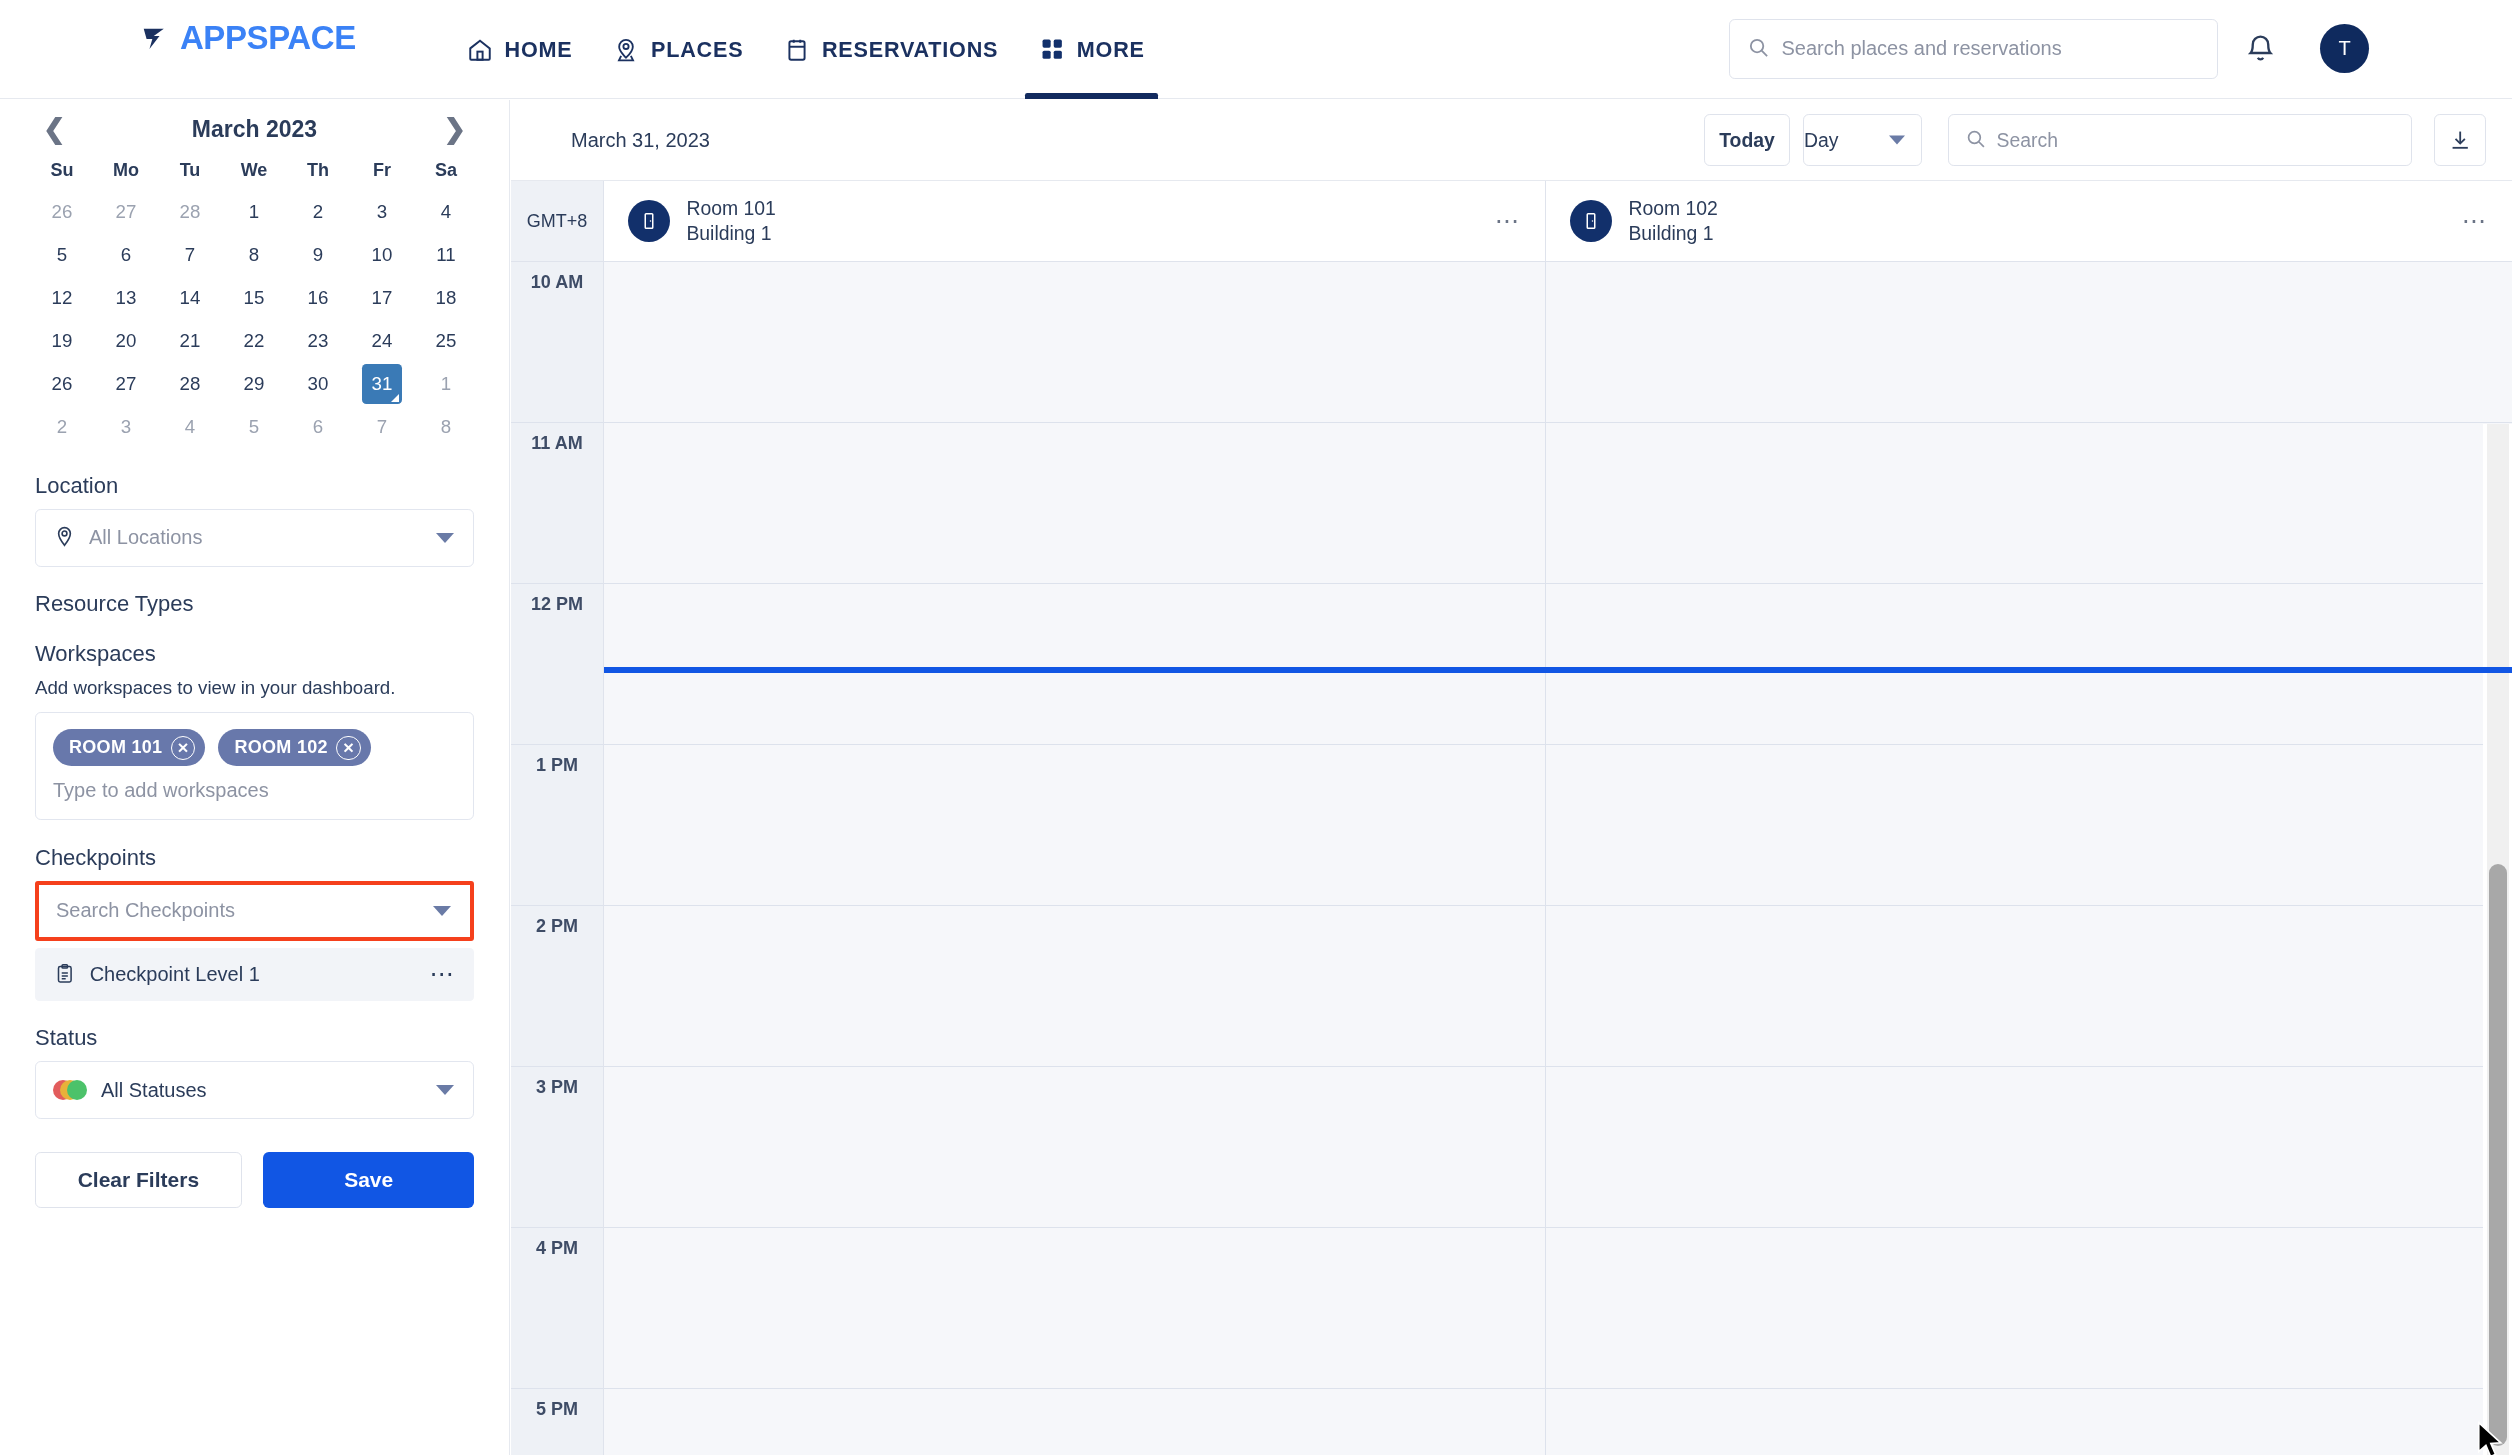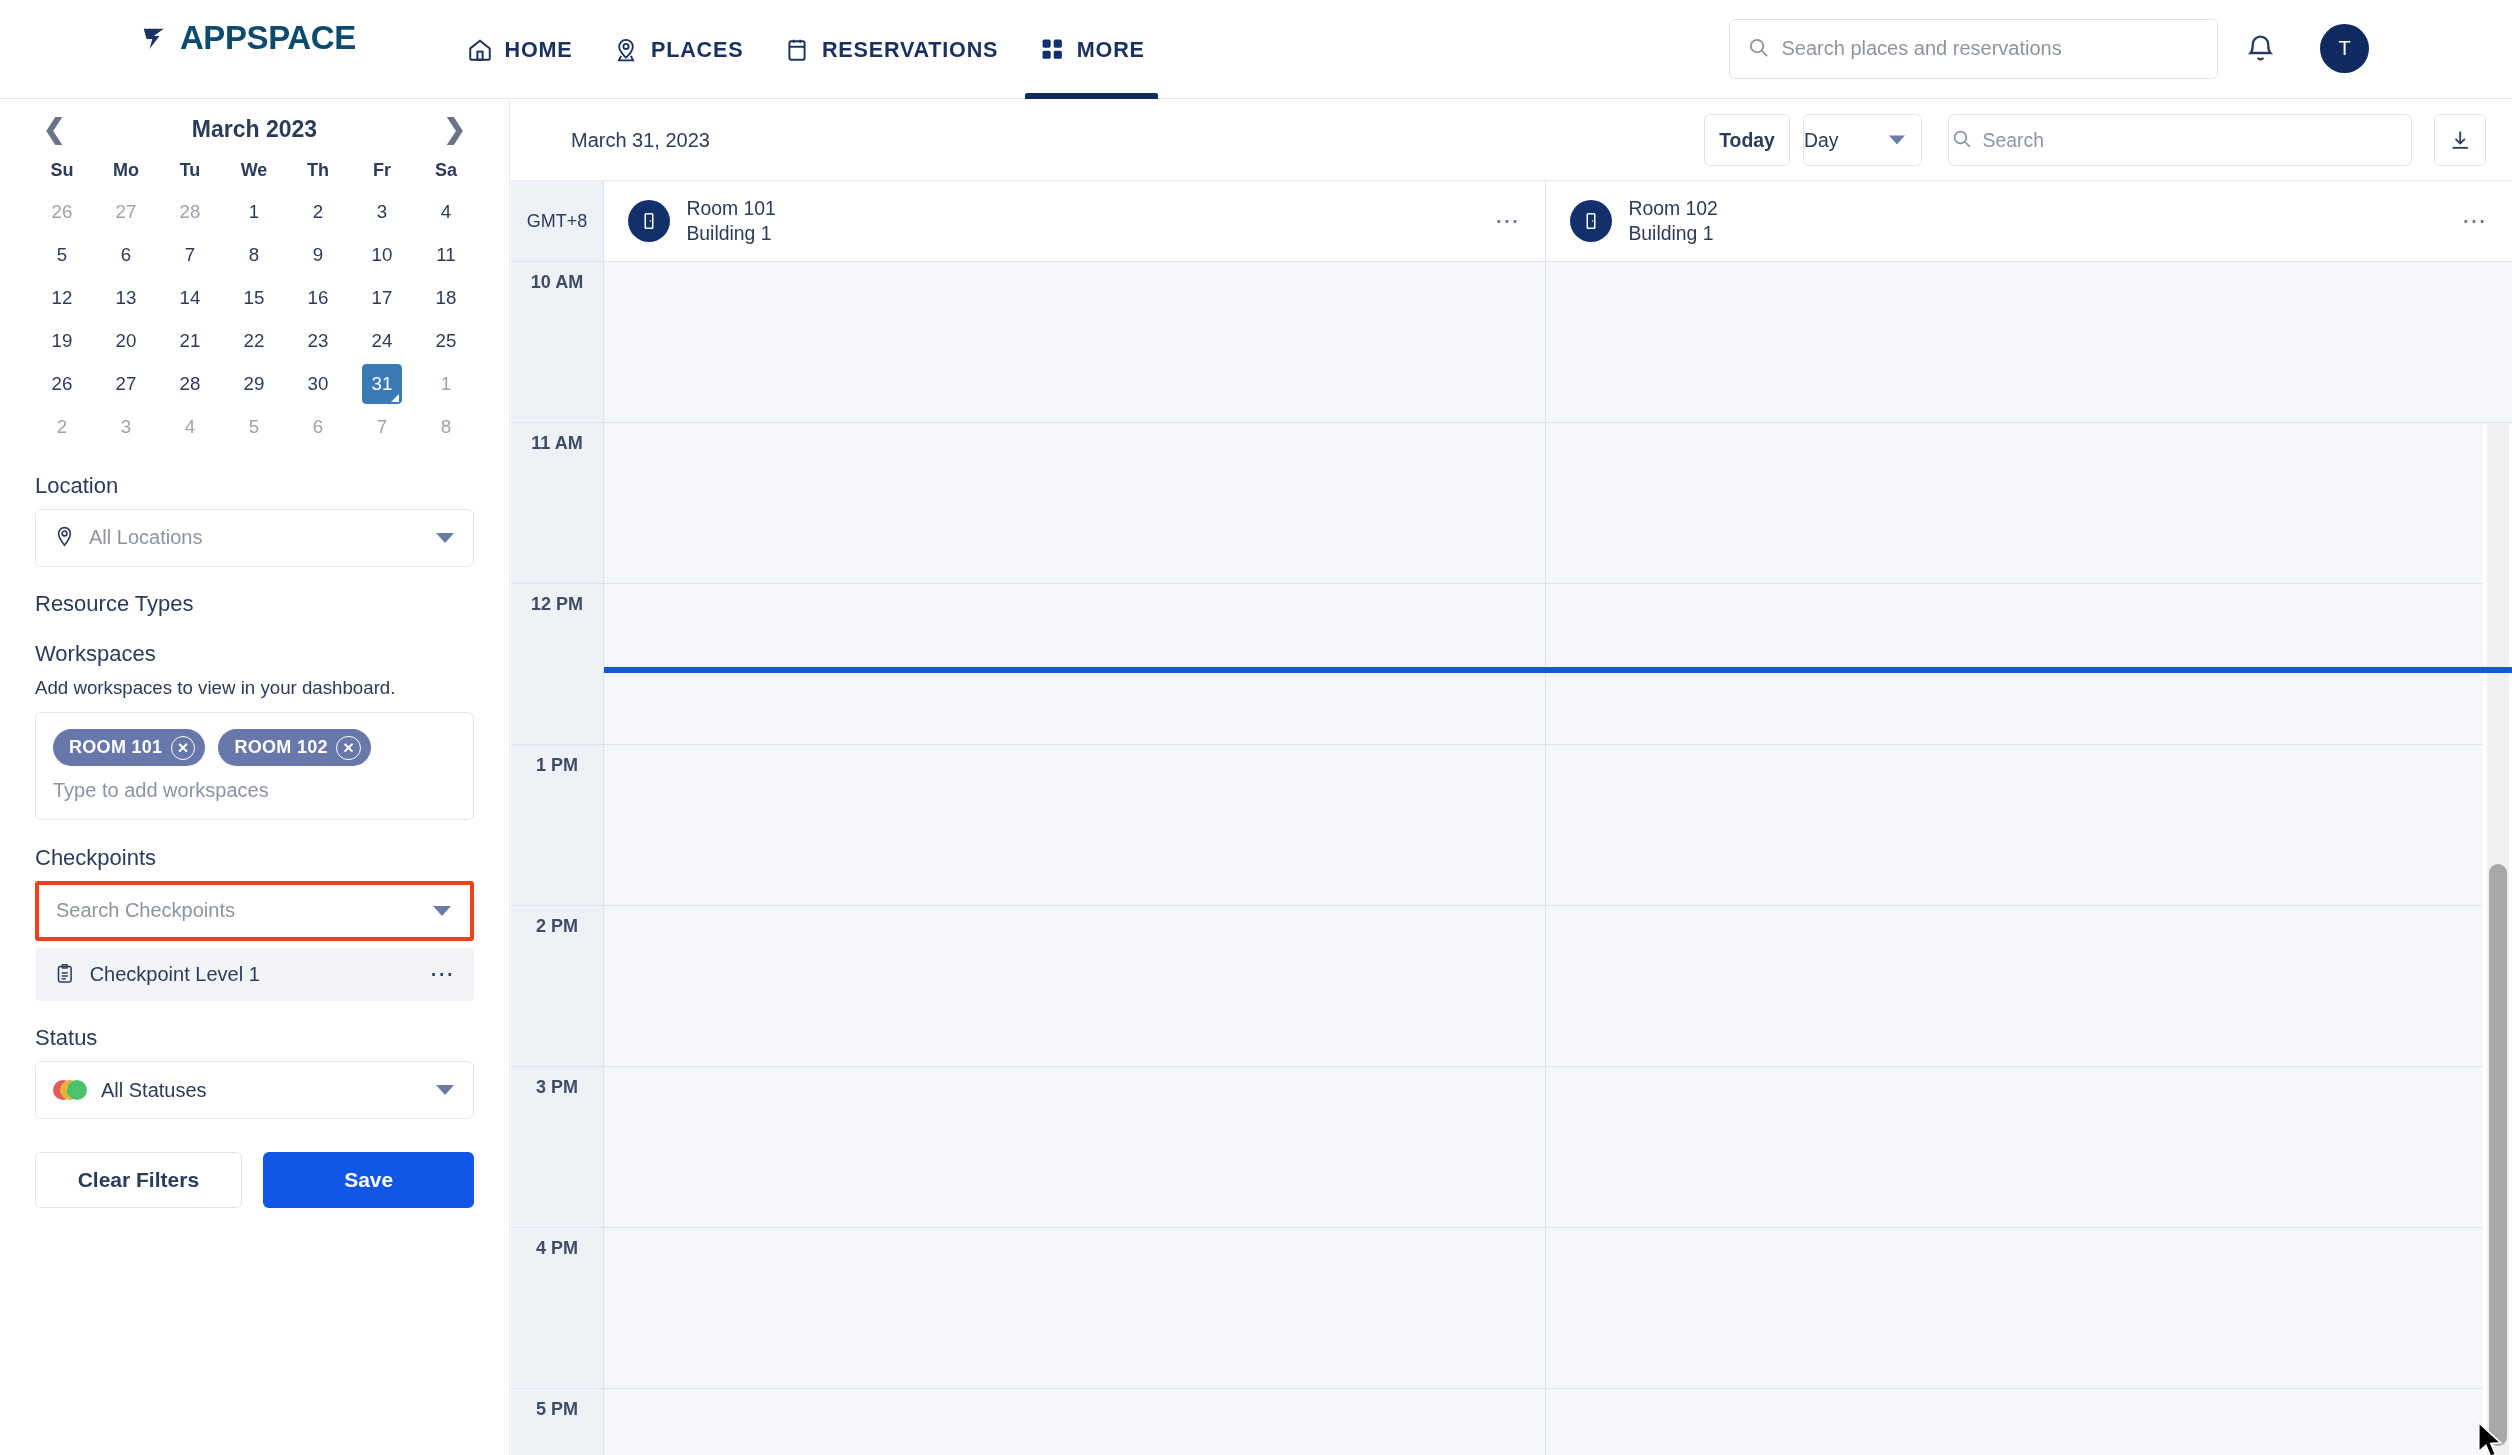--- a/index.html
+++ b/index.html
@@ -14,21 +14,21 @@
   
   #topnav {
     position: absolute; left: 0; top: 0; width: 2512px; height: 99px;
     background: #ffffff; border-bottom: 0.7px solid #e6e9ef;
     display: flex; align-items: center;
   }
   #logo-wrap { position: absolute; left: 142px; top: 26px; display: flex; align-items: center; }
   #logo-mark { width: 35px; height: 24.4px; margin-right: 2.9px; }
   #logo-text {
     font-size: 33px; font-weight: 700; letter-spacing: -0.4px;
-    color: #0c4a6e; line-height: 24.4px;
+    color: #3b82f6; line-height: 24.4px;
   }
   #mainnav { position: absolute; left: 446px; top: 0; height: 99px; display: flex; align-items: stretch; }
   .navitem {
     display: flex; align-items: center; gap: 11.5px; padding: 0 20px;
     height: 99px; cursor: pointer; position: relative;
   }
   .navitem .nav-label {
     font-size: 21.6px; font-weight: 700; letter-spacing: 0.8px;
     color: #1b3160;
   }
@@ -147,21 +147,21 @@
     font-size: 19.4px; color: #2b3c5a; cursor: pointer;
   }
   #view-select .dd {
     position: absolute; right: 16px; top: 50%; transform: translateY(-50%);
     width: 0; height: 0; border-left: 8.6px solid transparent; border-right: 8.6px solid transparent;
     border-top: 9.3px solid #6a7ba6;
   }
   #cal-search {
     position: absolute; right: 101px; width: 464px; height: 52px; border: 0.7px solid #dfe3ec;
     border-radius: 5.8px; background: #fff; display: flex; align-items: center; gap: 10px;
-    padding-left: 2px; cursor: text;
+    padding-left: 16px; cursor: text;
   }
   #cal-search .ph { font-size: 19.4px; color: #8d93a3; }
   #btn-export {
     position: absolute; right: 27px; width: 52px; height: 52px; border: 0.7px solid #dfe3ec;
     border-radius: 5.8px; background: #fff; display: flex; align-items: center;
     justify-content: center; cursor: pointer;
   }
 
   
   #reshead { position: relative; height: 81px; display: flex; border-bottom: 0.7px solid #dfe3ec; }

